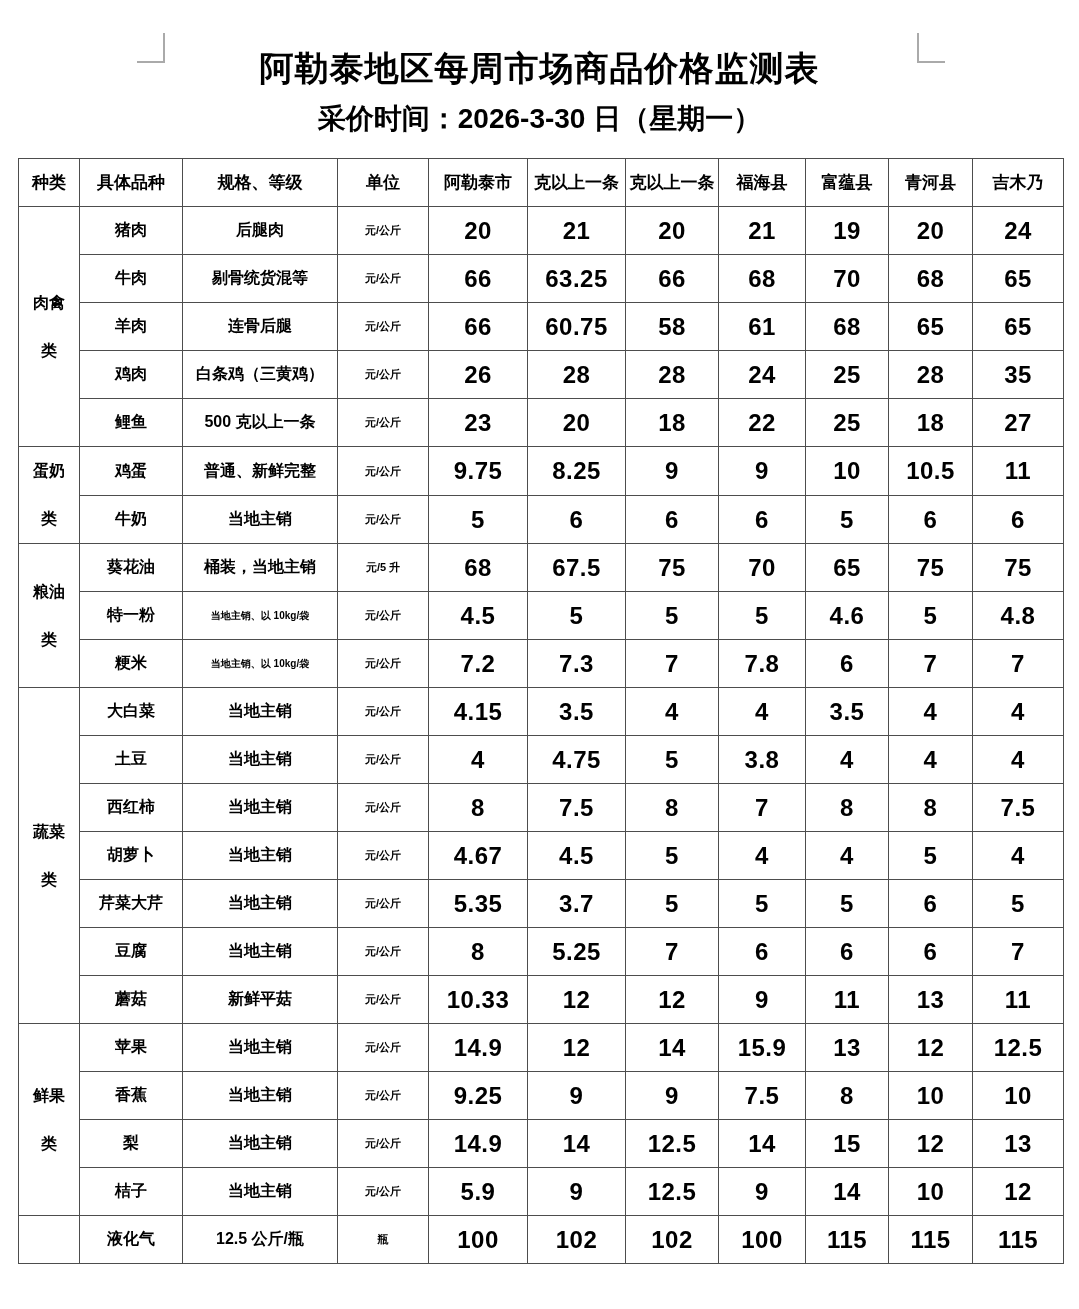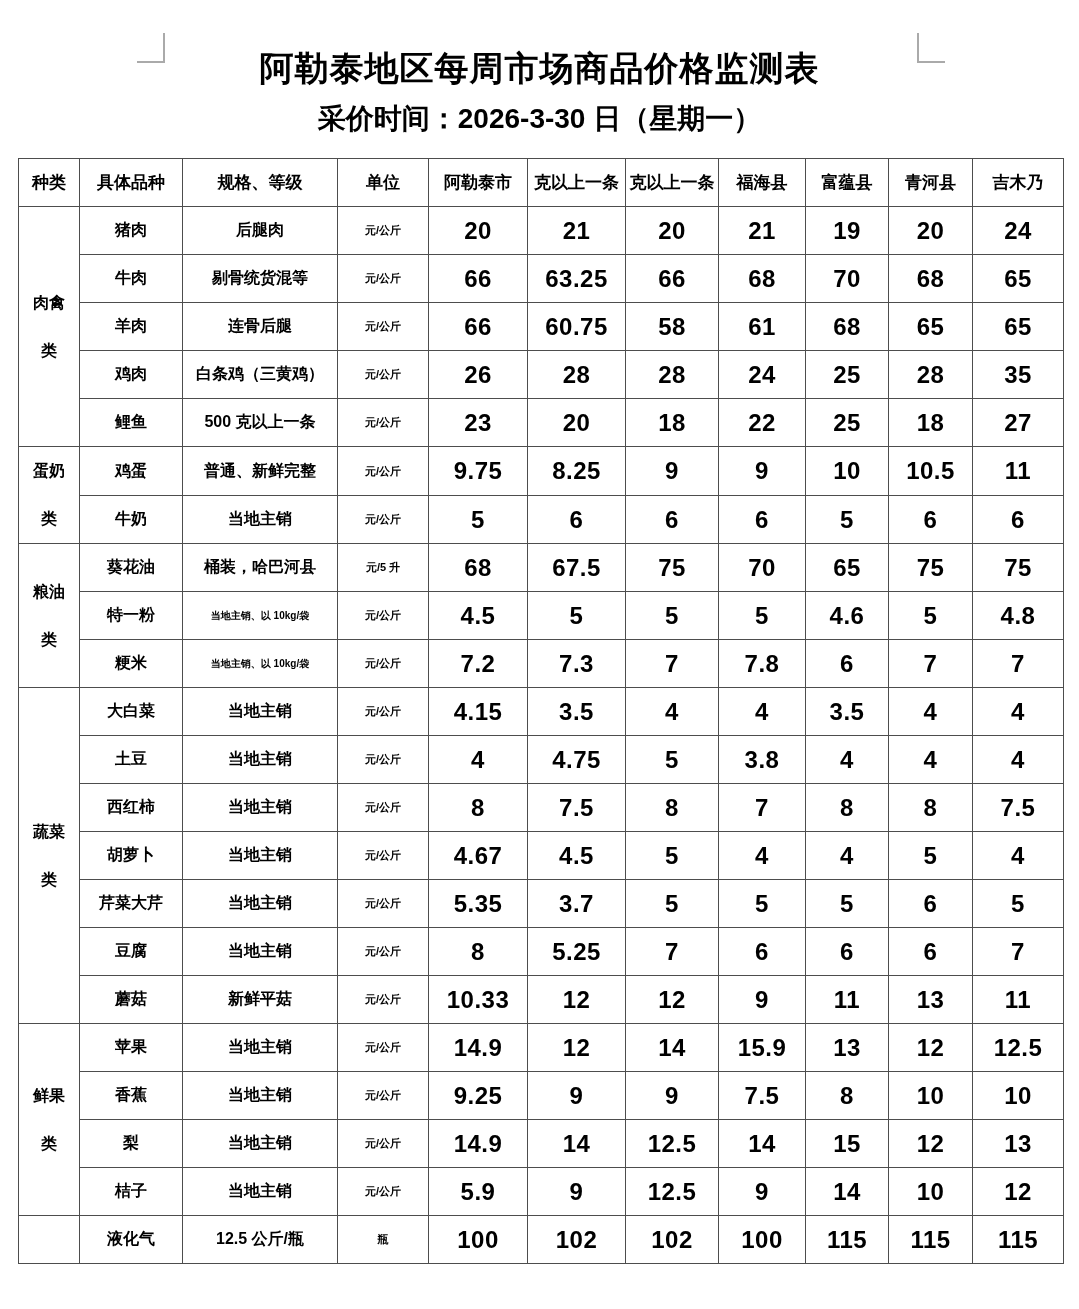--- a/index.html
+++ b/index.html
@@ -219,21 +219,21 @@
         <td class="cell-price">6</td>
         <td class="cell-price">6</td>
         <td class="cell-price">5</td>
         <td class="cell-price">6</td>
         <td class="cell-price">6</td>
       </tr>
       <tr>
         <td rowspan="3" class="cell-cat">粮油
 类</td>
         <td class="cell-name">葵花油</td>
-        <td class="cell-spec">桶装，哈巴河县</td>
+        <td class="cell-spec">桶装，当地主销</td>
         <td class="cell-unit">元/5 升</td>
         <td class="cell-price">68</td>
         <td class="cell-price">67.5</td>
         <td class="cell-price">75</td>
         <td class="cell-price">70</td>
         <td class="cell-price">65</td>
         <td class="cell-price">75</td>
         <td class="cell-price">75</td>
       </tr>
       <tr>

